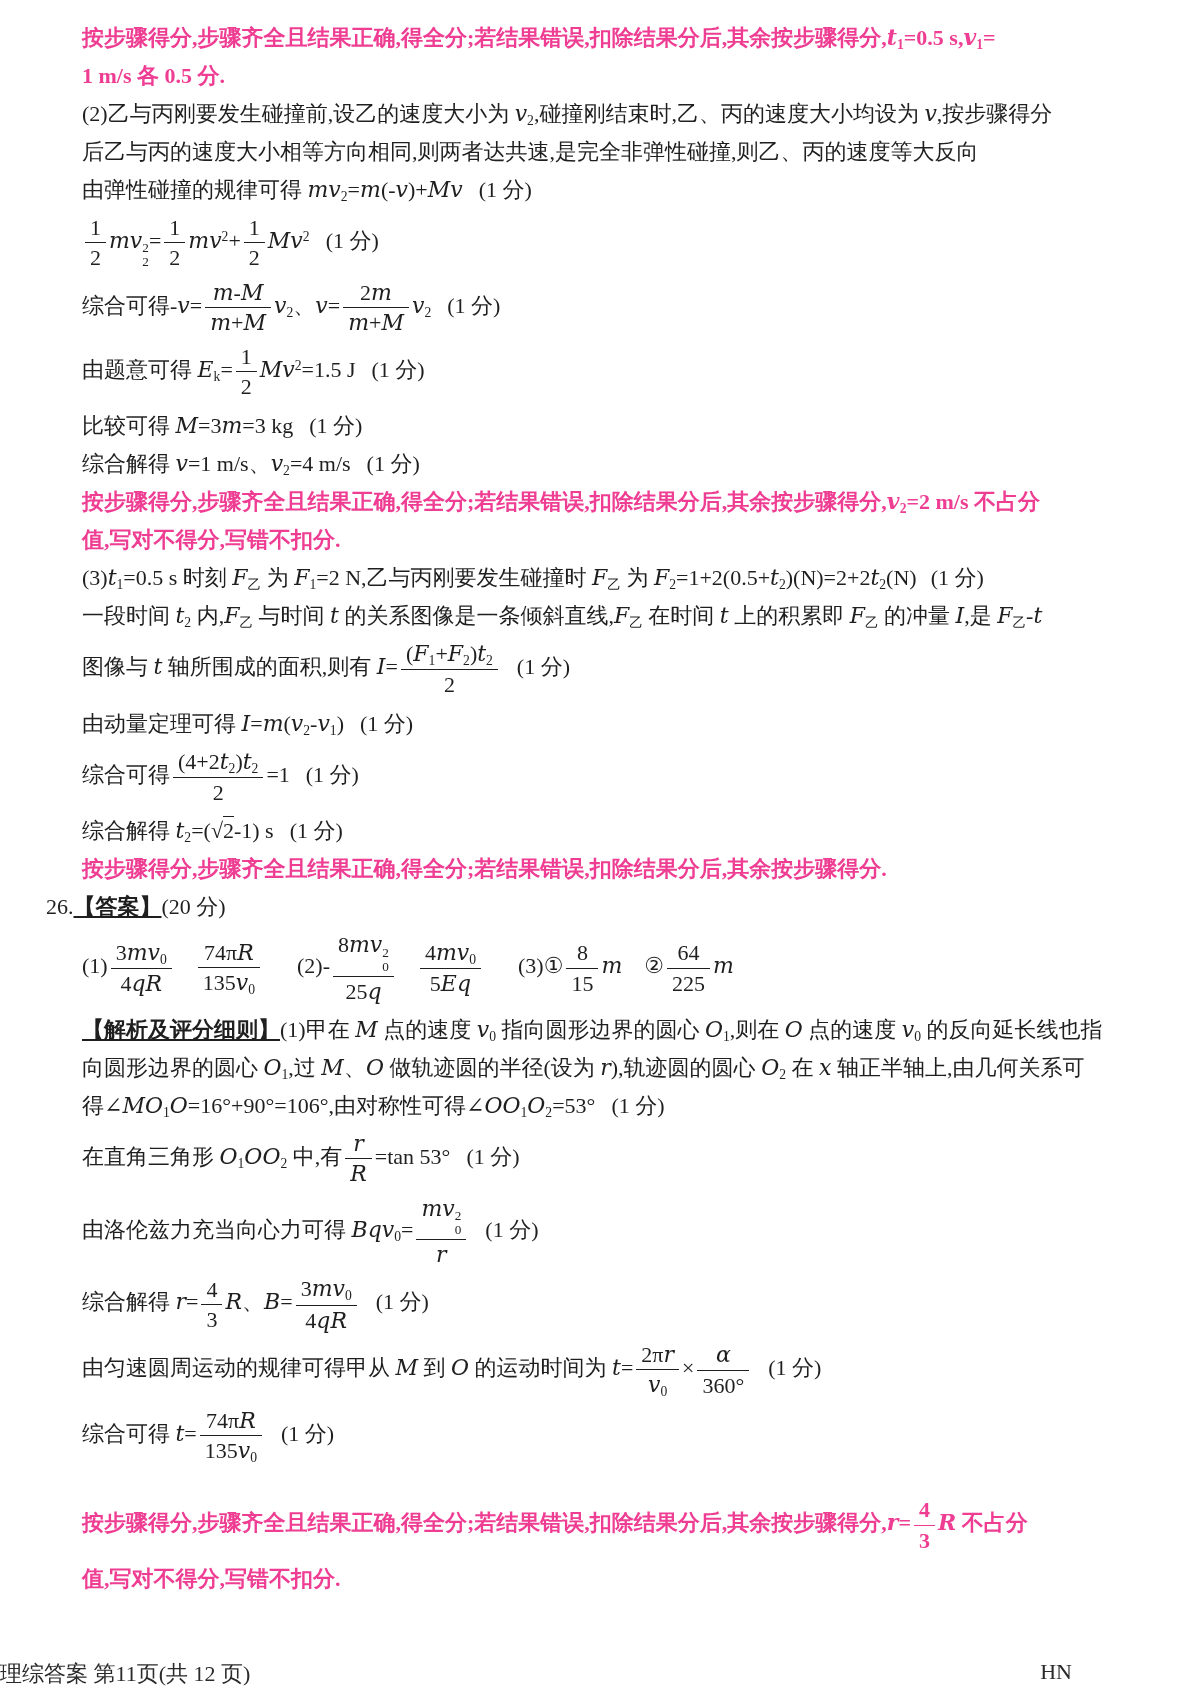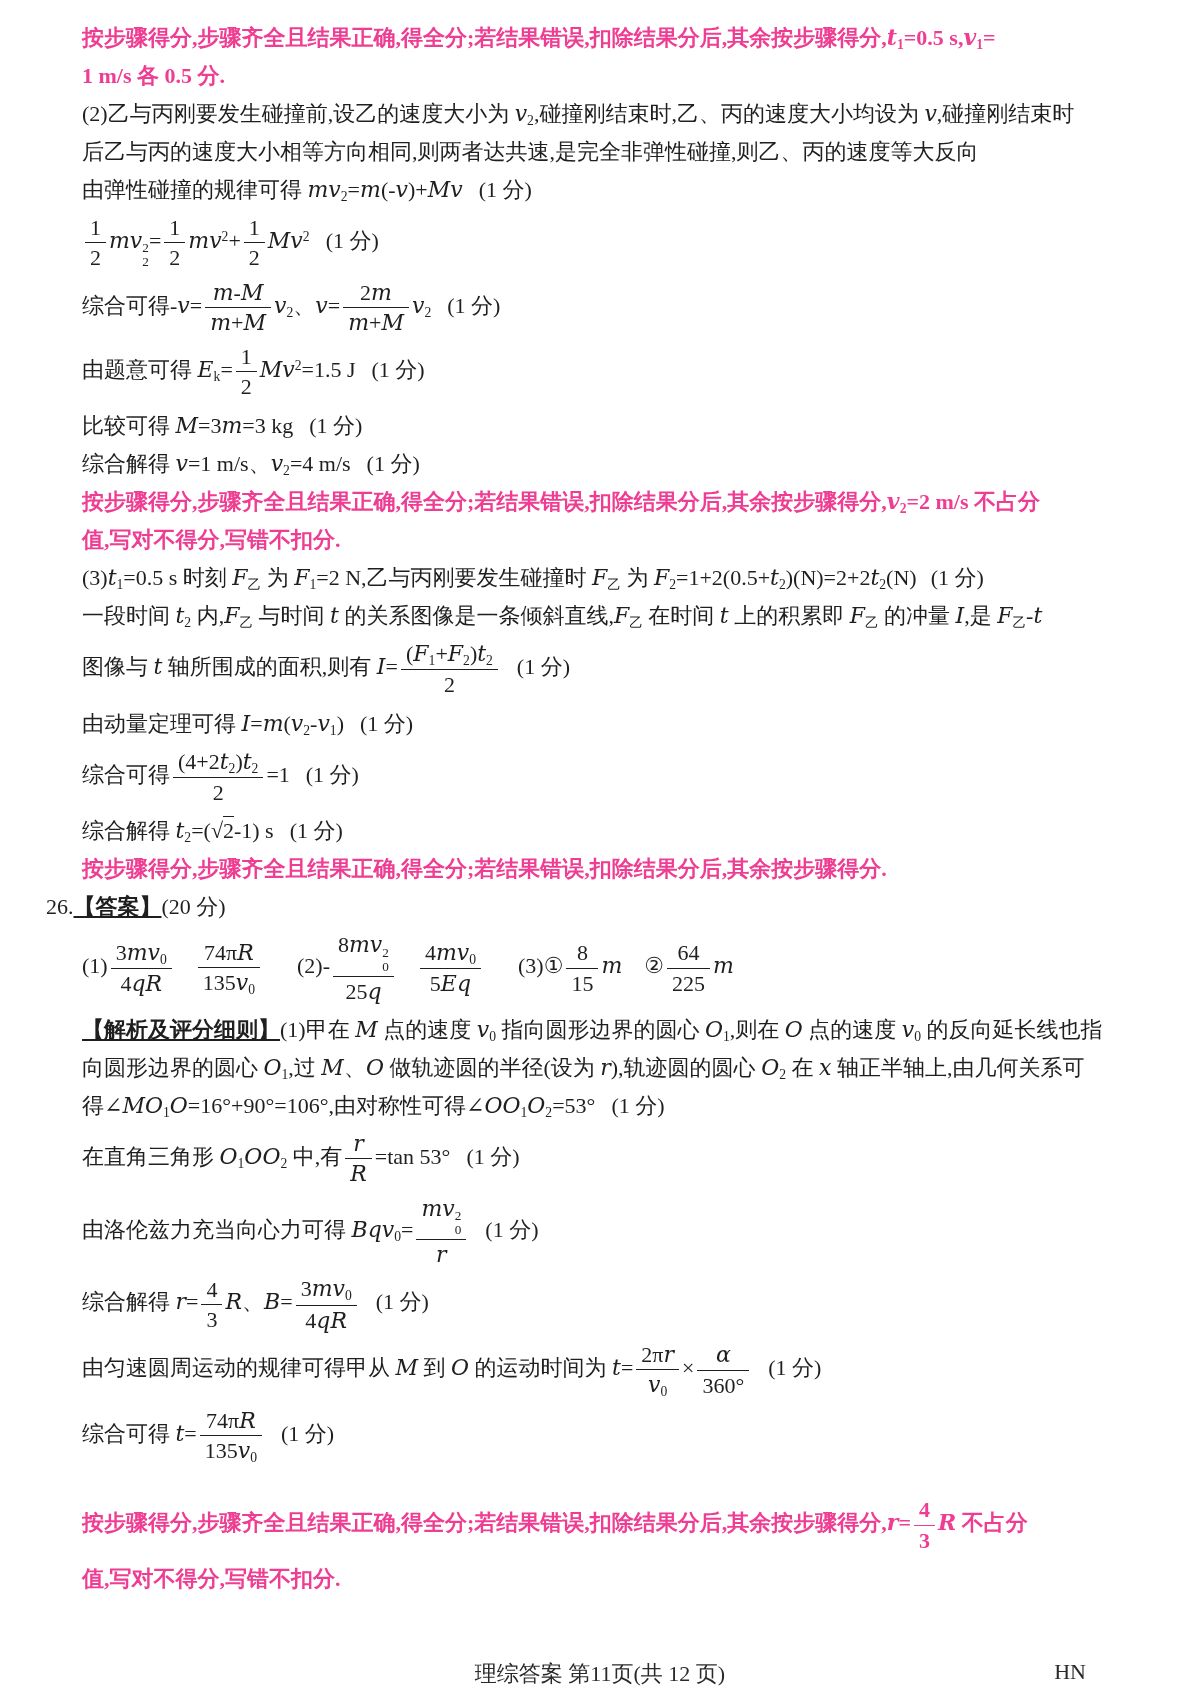--- a/index.html
+++ b/index.html
@@ -38,31 +38,31 @@
   .frac .den{display:block;padding:2px 5px 0;}
   .rad{display:inline-block;}
   .rd{border-top:1.6px solid currentColor;padding-top:1px;}
   .gap{display:inline-block;}
   .footer{
     position:absolute;
     left:0;right:0;bottom:16px;
     font-size:22px;
     color:#2a2a2a;
   }
-  .footer .center{display:block;text-align:center;}
-  .footer .corner{position:absolute;right:114px;top:0;}
+  .footer .center{display:block;text-align:left;}
+  .footer .corner{position:absolute;right:128px;top:0;}
 </style>
 </head>
 <body style="color: rgb(31, 31, 31);">
 
 <div class="page">
   <div class="content" id="doc">
       <div class="line pink"><span>按步骤得分,步骤齐全且结果正确,得全分;若结果错误,扣除结果分后,其余按步骤得分,</span><span class="mi">t</span><span class="sub">1</span><span>=0.5 s,</span><span class="mi">v</span><span class="sub">1</span><span>=</span></div>
       <div class="line pink"><span>1 m/s 各 0.5 分.</span></div>
-      <div class="line "><span>(2)乙与丙刚要发生碰撞前,设乙的速度大小为 </span><span class="mi">v</span><span class="sub">2</span><span>,碰撞刚结束时,乙、丙的速度大小均设为 </span><span class="mi">v</span><span>,碰撞刚结束时</span></div>
+      <div class="line "><span>(2)乙与丙刚要发生碰撞前,设乙的速度大小为 </span><span class="mi">v</span><span class="sub">2</span><span>,碰撞刚结束时,乙、丙的速度大小均设为 </span><span class="mi">v</span><span>,按步骤得分</span></div>
       <div class="line "><span>后乙与丙的速度大小相等方向相同,则两者达共速,是完全非弹性碰撞,则乙、丙的速度等大反向</span></div>
       <div class="line "><span>由弹性碰撞的规律可得 </span><span class="mi">mv</span><span class="sub">2</span><span>=</span><span class="mi">m</span><span>(-</span><span class="mi">v</span><span>)+</span><span class="mi">Mv</span><span class="gap" style="width: 16px;"></span><span>(1 分)</span></div>
       <div class="line  has-frac"><span class="frac"><span class="num"><span>1</span></span><span class="den"><span>2</span></span></span><span class="mi">mv</span><span class="ss">
           <span>2</span>
           <span>2</span>
         </span><span>=</span><span class="frac"><span class="num"><span>1</span></span><span class="den"><span>2</span></span></span><span class="mi">mv</span><span class="sup">2</span><span>+</span><span class="frac"><span class="num"><span>1</span></span><span class="den"><span>2</span></span></span><span class="mi">Mv</span><span class="sup">2</span><span class="gap" style="width: 16px;"></span><span>(1 分)</span></div>
       <div class="line  has-frac"><span>综合可得-</span><span class="mi">v</span><span>=</span><span class="frac"><span class="num"><span class="mi">m</span><span>-</span><span class="mi">M</span></span><span class="den"><span class="mi">m</span><span>+</span><span class="mi">M</span></span></span><span class="mi">v</span><span class="sub">2</span><span>、</span><span class="mi">v</span><span>=</span><span class="frac"><span class="num"><span>2</span><span class="mi">m</span></span><span class="den"><span class="mi">m</span><span>+</span><span class="mi">M</span></span></span><span class="mi">v</span><span class="sub">2</span><span class="gap" style="width: 16px;"></span><span>(1 分)</span></div>
       <div class="line  has-frac"><span>由题意可得 </span><span class="mi">E</span><span class="sub">k</span><span>=</span><span class="frac"><span class="num"><span>1</span></span><span class="den"><span>2</span></span></span><span class="mi">Mv</span><span class="sup">2</span><span>=1.5 J</span><span class="gap" style="width: 16px;"></span><span>(1 分)</span></div>
       <div class="line "><span>比较可得 </span><span class="mi">M</span><span>=3</span><span class="mi">m</span><span>=3 kg</span><span class="gap" style="width: 16px;"></span><span>(1 分)</span></div>
       <div class="line "><span>综合解得 </span><span class="mi">v</span><span>=1 m/s、</span><span class="mi">v</span><span class="sub">2</span><span>=4 m/s</span><span class="gap" style="width: 16px;"></span><span>(1 分)</span></div>

